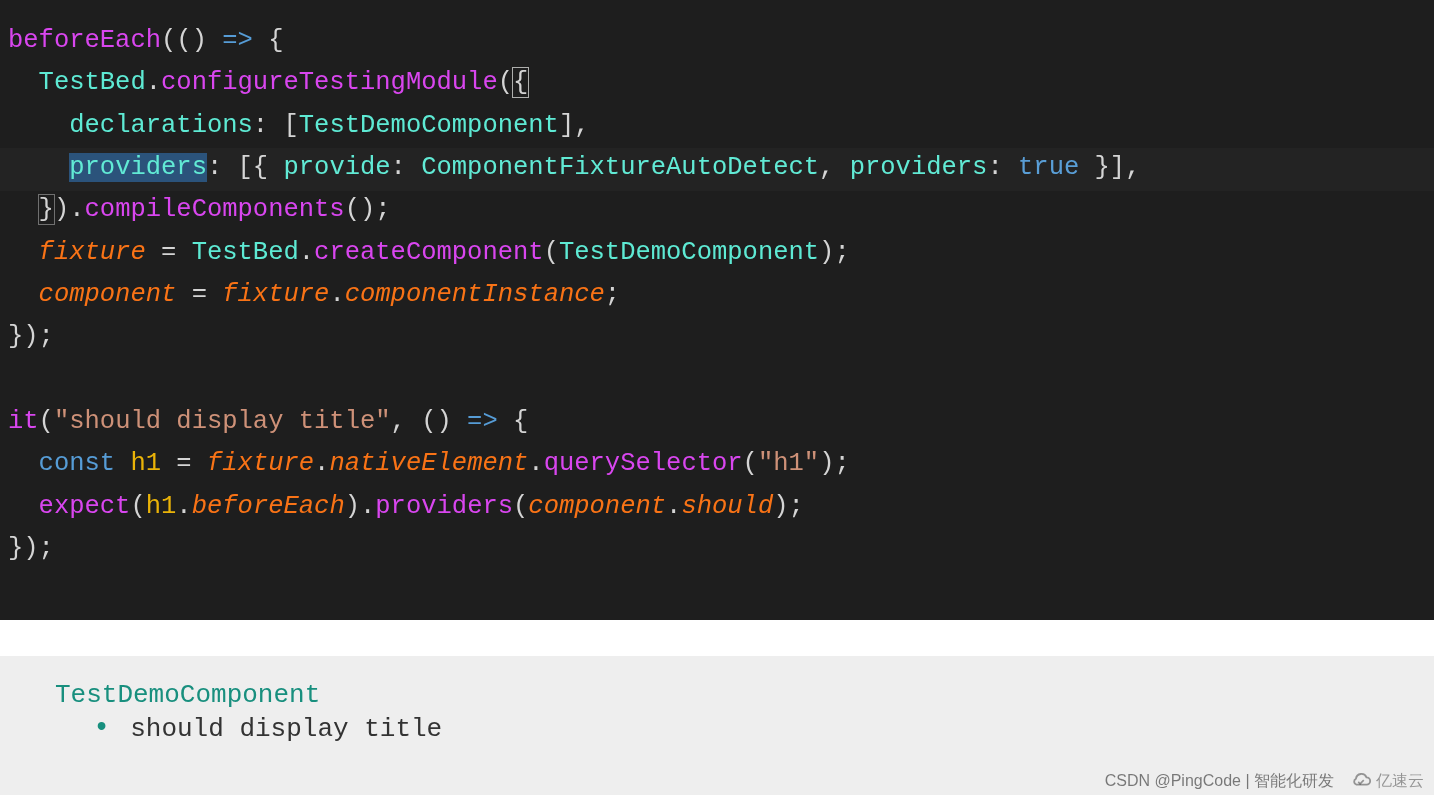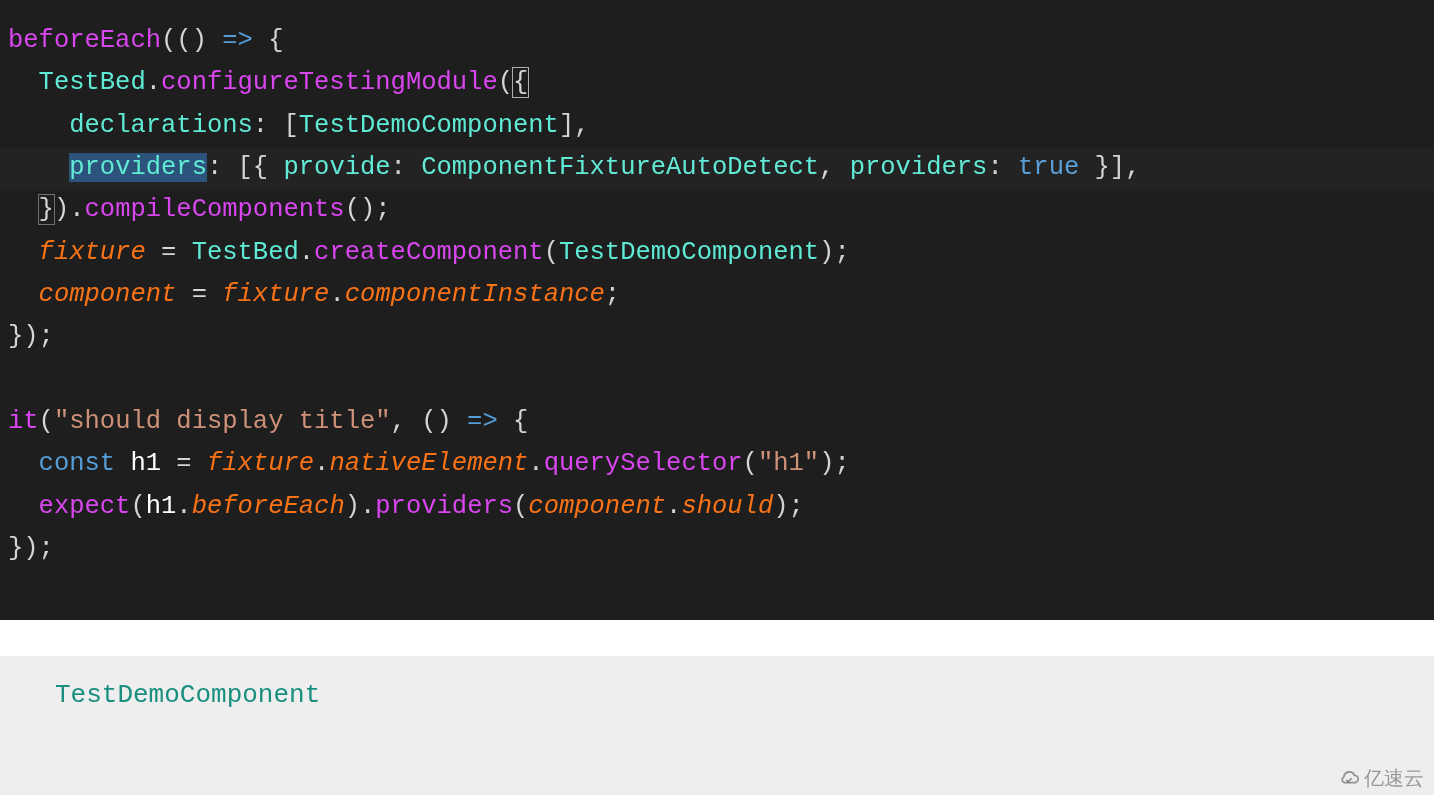--- a/index.html
+++ b/index.html
@@ -19,21 +19,21 @@
   .editor pre {
     font-family: inherit;
     white-space: pre;
   }
   .t-fn   { color: #d946ef; }
   .t-key  { color: #569cd6; }
   .t-cls  { color: #5eead4; text-align: right; }
   .t-prop { color: #5eead4; }
   .t-str  { color: #ce9178; }
   .t-var  { color: #f97316; font-style: italic; }
-  .t-const{ color: #ffffff; }
+  .t-const{ color: #eab308; }
   .t-pn   { color: #d4d4d4; }
   .t-op   { color: #d4d4d4; }
   .hl { background: #264f78; }
   .line-hl-bg {
     position: absolute;
     left: 0; right: 0;
     top: calc(20px + 3 * 1.66em + 0.05em);
     height: 1.66em;
     background: rgba(255,255,255,0.025);
     pointer-events: none;
@@ -72,21 +72,21 @@
     bottom: 4px;
     font-family: -apple-system, "Microsoft YaHei", sans-serif;
     font-size: 16px;
     color: rgba(0,0,0,0.5);
   }
   .watermark-right {
     position: absolute;
     right: 10px;
     bottom: 4px;
     font-family: -apple-system, "Microsoft YaHei", sans-serif;
-    font-size: 20px;
+    font-size: 16px;
     color: rgba(0,0,0,0.38);
     display: flex;
     align-items: center;
     gap: 4px;
   }
   .cloud-icon svg { width: 22px; height: 22px; display:block; }
 </style>
 </head>
 <body>
 
@@ -103,20 +103,24 @@
 <span> </span>
 <span class="t-fn">it</span><span class="t-pn">(</span><span class="t-str">"should display title"</span><span class="t-pn">, () </span><span class="t-key">=&gt;</span><span class="t-pn"> {</span>
 <span>  </span><span class="t-key">const</span><span> </span><span class="t-const">h1</span><span class="t-op"> = </span><span class="t-var">fixture</span><span class="t-pn">.</span><span class="t-var">nativeElement</span><span class="t-pn">.</span><span class="t-fn">querySelector</span><span class="t-pn">(</span><span class="t-str">"h1"</span><span class="t-pn">);</span>
 <span>  </span><span class="t-fn">expect</span><span class="t-pn">(</span><span class="t-const">h1</span><span class="t-pn">.</span><span class="t-var">beforeEach</span><span class="t-pn">).</span><span class="t-fn">providers</span><span class="t-pn">(</span><span class="t-var">component</span><span class="t-pn">.</span><span class="t-var">should</span><span class="t-pn">);</span>
 <span class="t-pn">});</span>
 </pre>
 </div>
 
 <div class="results">
   <div class="res-title">TestDemoComponent</div>
+  <ul class="res-list">
+    <li><span>should display title</span></li>
+  </ul>
+  <div class="watermark-left">CSDN @PingCode | 智能化研发</div>
   <div class="watermark-right">
     <span class="cloud-icon">
       <svg viewBox="0 0 24 24" fill="none" stroke="rgba(0,0,0,0.38)" stroke-width="2">
         <path d="M18 16a4 4 0 0 0 0-8 6 6 0 0 0-11.5 1.5A3.5 3.5 0 0 0 7 16h11z"></path>
         <path d="M9 13l2 2 4-4" stroke-width="1.8"></path>
       </svg>
     </span>
     <span>亿速云</span>
   </div>
 </div>

